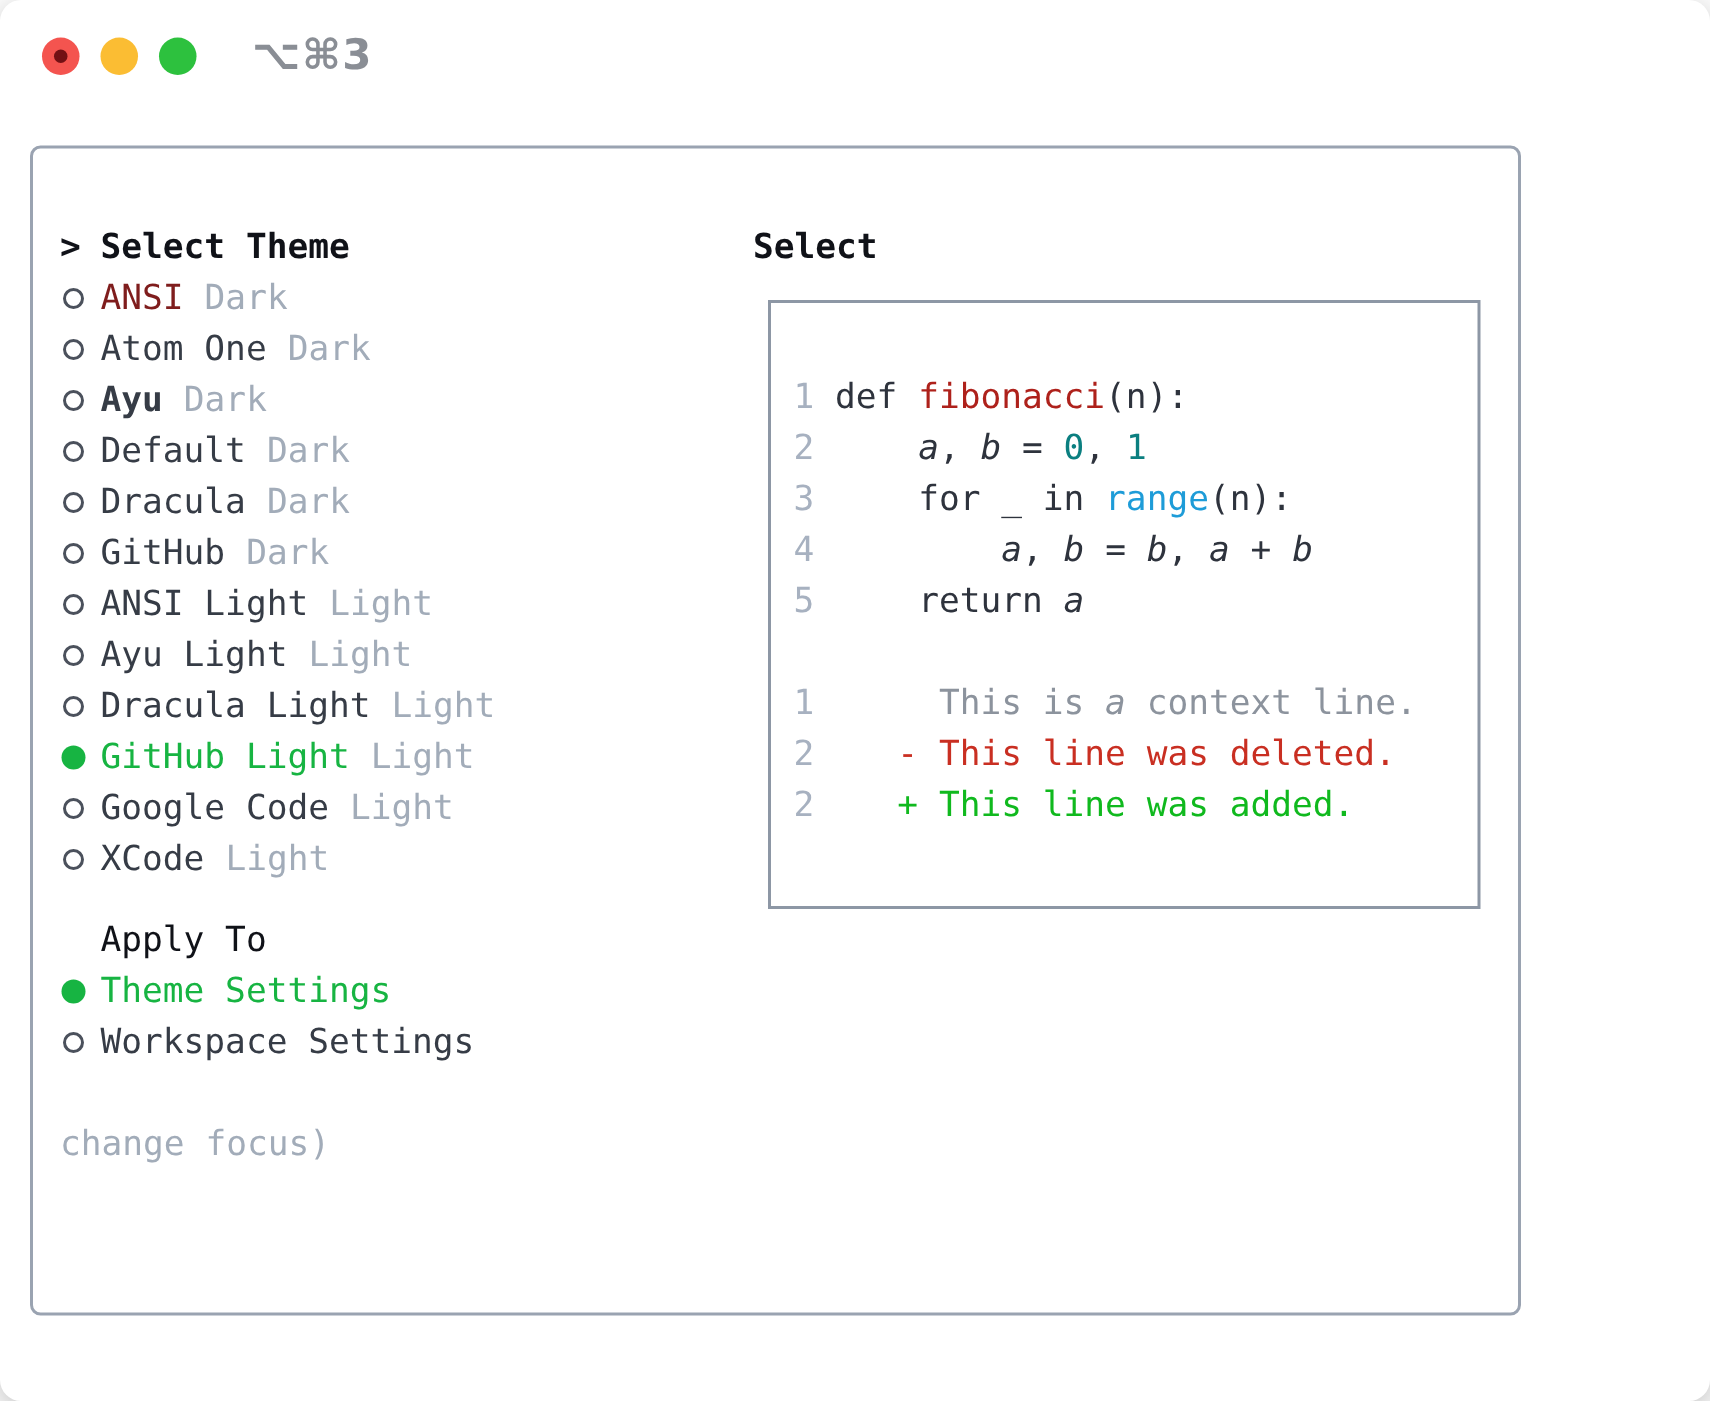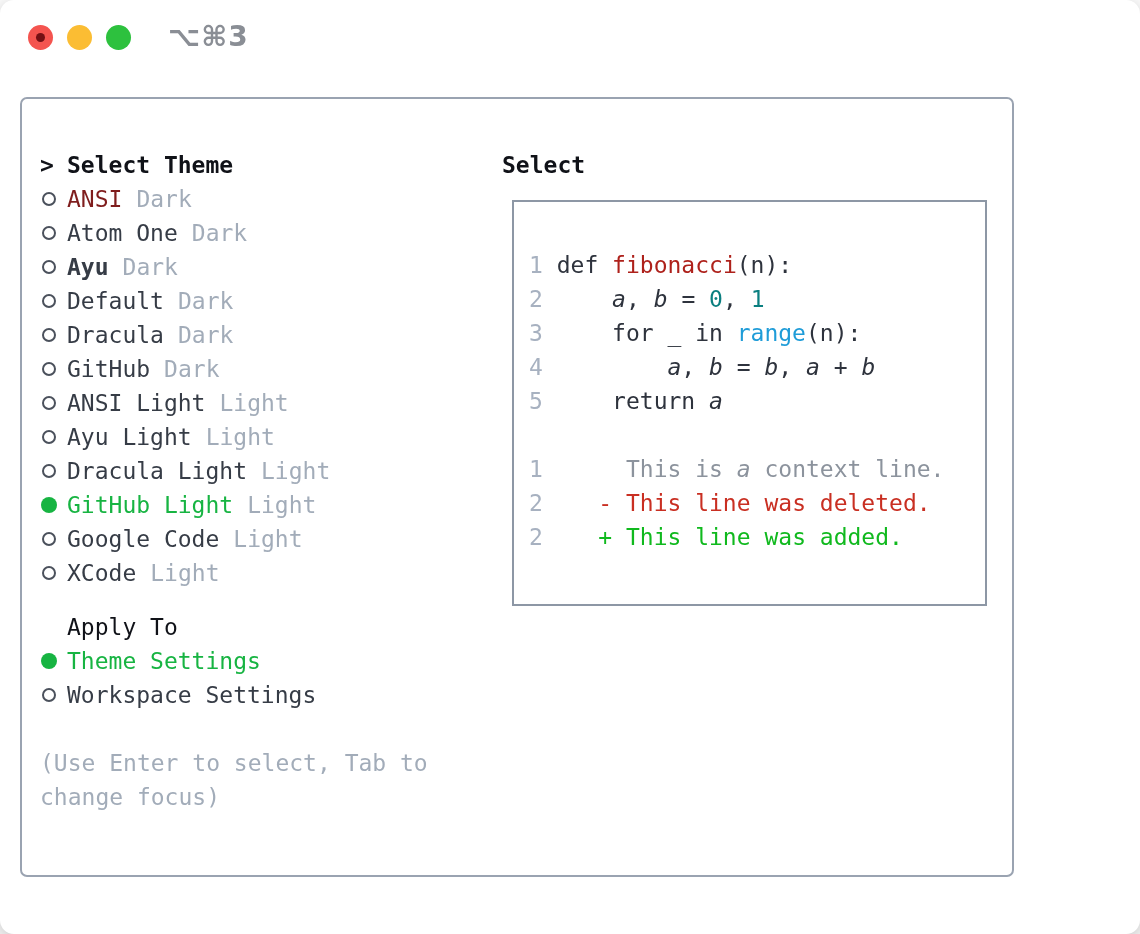--- a/index.html
+++ b/index.html
@@ -125,21 +125,20 @@
     <span class="slot"><span class="bullet sel" style="background: rgb(23, 180, 66);"></span></span><span class="nm" style="color: rgb(23, 180, 66);">Theme Settings</span>
   </div>
 
   <div class="row">
     <span class="slot"><span class="bullet"></span></span><span class="nm" style="color: rgb(54, 60, 70);">Workspace Settings</span>
   </div>
 </div>
       </div>
 
       <div class="help-section">
-        <div class="row" style="color: rgb(162, 172, 185);">(Use Enter to select, Tab to</div>
         <div class="row" style="color: rgb(162, 172, 185);">change focus)</div>
       </div>
     </div>
 
     <div class="preview-title" style="color: rgb(16, 18, 24);">Select</div>
 
     <div class="preview-box">
       <pre class="preview-code" id="preview-code"><div class="code-line"><span style="color: rgb(167, 177, 192);">1</span><span style="color: rgb(46, 51, 61);"> def </span><span style="color: rgb(174, 33, 27);">fibonacci</span><span style="color: rgb(46, 51, 61);">(n):</span></div><div class="code-line"><span style="color: rgb(167, 177, 192);">2</span><span style="color: rgb(46, 51, 61);">     </span><span style="color: rgb(46, 51, 61); font-style: italic;">a</span><span style="color: rgb(46, 51, 61);">, </span><span style="color: rgb(46, 51, 61); font-style: italic;">b</span><span style="color: rgb(46, 51, 61);"> = </span><span style="color: rgb(11, 127, 128);">0</span><span style="color: rgb(46, 51, 61);">, </span><span style="color: rgb(11, 127, 128);">1</span></div><div class="code-line"><span style="color: rgb(167, 177, 192);">3</span><span style="color: rgb(46, 51, 61);">     for _ in </span><span style="color: rgb(30, 156, 216);">range</span><span style="color: rgb(46, 51, 61);">(n):</span></div><div class="code-line"><span style="color: rgb(167, 177, 192);">4</span><span style="color: rgb(46, 51, 61);">         </span><span style="color: rgb(46, 51, 61); font-style: italic;">a</span><span style="color: rgb(46, 51, 61);">, </span><span style="color: rgb(46, 51, 61); font-style: italic;">b</span><span style="color: rgb(46, 51, 61);"> = </span><span style="color: rgb(46, 51, 61); font-style: italic;">b</span><span style="color: rgb(46, 51, 61);">, </span><span style="color: rgb(46, 51, 61); font-style: italic;">a</span><span style="color: rgb(46, 51, 61);"> + </span><span style="color: rgb(46, 51, 61); font-style: italic;">b</span></div><div class="code-line"><span style="color: rgb(167, 177, 192);">5</span><span style="color: rgb(46, 51, 61);">     return </span><span style="color: rgb(46, 51, 61); font-style: italic;">a</span></div><div class="code-line">&nbsp;</div><div class="code-line"><span style="color: rgb(167, 177, 192);">1</span><span style="color: rgb(140, 147, 157);">      This is </span><span style="color: rgb(140, 147, 157); font-style: italic;">a</span><span style="color: rgb(140, 147, 157);"> context line.</span></div><div class="code-line"><span style="color: rgb(167, 177, 192);">2</span><span style="color: rgb(201, 47, 34);">    - This line </span><span style="color: rgb(201, 47, 34);">wa</span><span style="color: rgb(201, 47, 34);">s deleted.</span></div><div class="code-line"><span style="color: rgb(167, 177, 192);">2</span><span style="color: rgb(16, 185, 30);">    + This line </span><span style="color: rgb(16, 185, 30);">wa</span><span style="color: rgb(16, 185, 30);">s added.</span></div></pre>
     </div>
 

